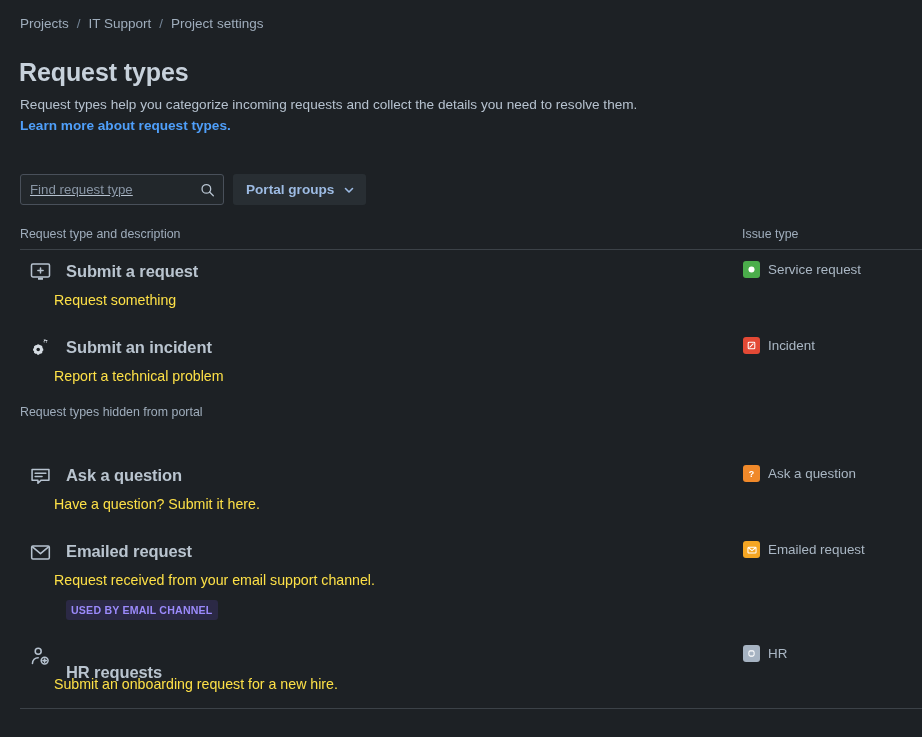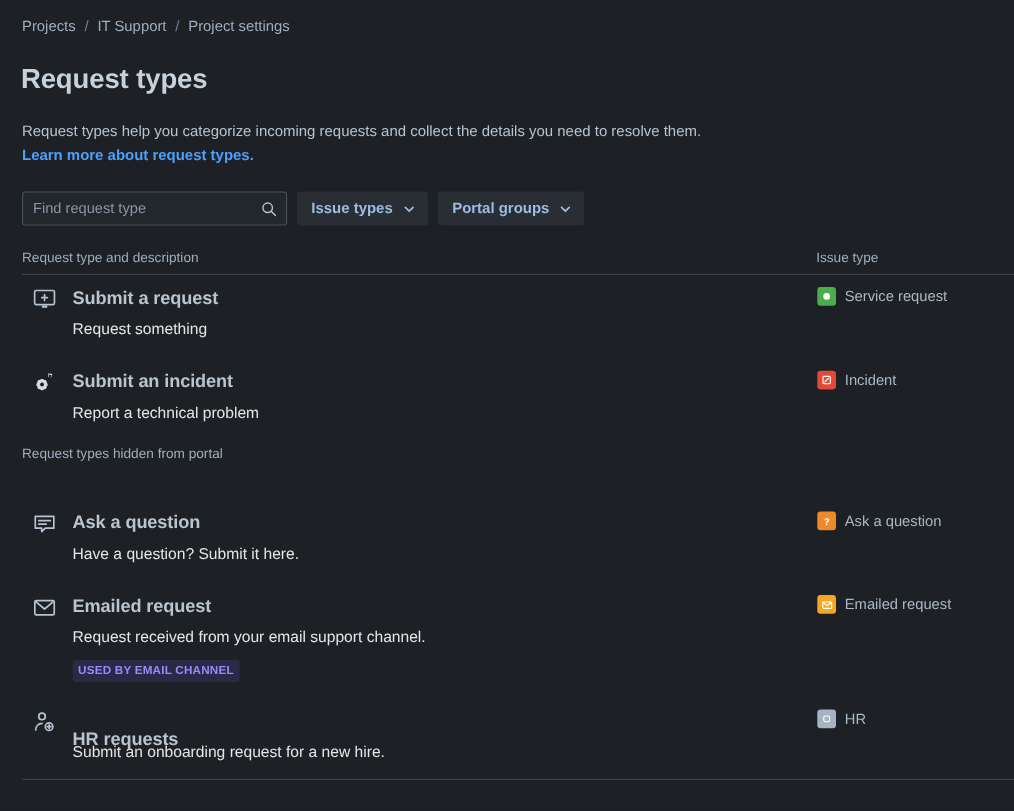--- a/index.html
+++ b/index.html
@@ -60,21 +60,20 @@
 
   
   .intro {
     position: absolute;
     left: 20px;
     top: 94px;
     width: 780px;
     font-size: 13.6px;
     line-height: 21px;
     color: #b6c2cf;
-    margin-top: 15px;
   }
   .intro-link {
     display: block;
     margin-top: 0px;
     color: #4f9ffa;
     font-weight: 700;
     font-size: 13.6px;
     line-height: 21px;
     text-decoration: none;
     cursor: pointer;
@@ -85,29 +84,30 @@
   .toolbar {
     position: absolute;
     left: 20px;
     top: 174px;
     display: flex;
     align-items: center;
     gap: 9px;
   }
   .search-box {
     position: relative;
-    width: 241px;
+    width: 204px;
     height: 31px;
     background: #22272b;
     border: 1px solid #49505a;
     border-radius: 3px;
     box-sizing: border-box;
     display: flex;
     align-items: center;
     cursor: text;
+    text-decoration: underline;
   }
   .search-box input {
     flex: 1;
     background: transparent;
     border: none;
     outline: none;
     font-family: "Liberation Sans", sans-serif;
     font-size: 13.3px;
     color: #b6c2cf;
     padding: 0 28px 0 9px;
@@ -196,23 +196,23 @@
     font-weight: 700;
     color: #b9c4cf;
     line-height: 22px;
     letter-spacing: -0.1px;
     text-decoration: none;
     cursor: pointer;
     width: max-content;
   }
   .row-desc {
     position: absolute;
-    left: 66px;
+    left: 54px;
     font-size: 14.2px;
-    color: #e5e5e5;
+    color: #fde047;
     line-height: 20px;
   }
   .row-tag {
     position: absolute;
     left: 66px;
     display: inline-block;
     background: #2b2945;
     color: #9b8afb;
     font-size: 10.6px;
     font-weight: 700;
@@ -271,28 +271,20 @@
     <div class="search-box">
       <input type="text" placeholder="Find request type" style="">
       <span class="search-icon">
         <svg viewBox="0 0 16 16" width="15" height="15" fill="none" stroke="#b6c2cf" stroke-width="1.4">
           <circle cx="6.8" cy="6.8" r="4.6"></circle>
           <line x1="10.2" y1="10.2" x2="14.2" y2="14.2" stroke-linecap="round"></line>
         </svg>
       </span>
     </div>
 
-    <button class="dropdown-btn">
-      <span>Issue types</span>
-      <span class="chev">
-        <svg viewBox="0 0 12 12" width="12" height="12" fill="none" stroke="#9dbbe3" stroke-width="1.6" stroke-linecap="round" stroke-linejoin="round">
-          <polyline points="2.5,4.5 6,8 9.5,4.5"></polyline>
-        </svg>
-      </span>
-    </button>
 
     <button class="dropdown-btn">
       <span>Portal groups</span>
       <span class="chev">
         <svg viewBox="0 0 12 12" width="12" height="12" fill="none" stroke="#9dbbe3" stroke-width="1.6" stroke-linecap="round" stroke-linejoin="round">
           <polyline points="2.5,4.5 6,8 9.5,4.5"></polyline>
         </svg>
       </span>
     </button>
   </div>

